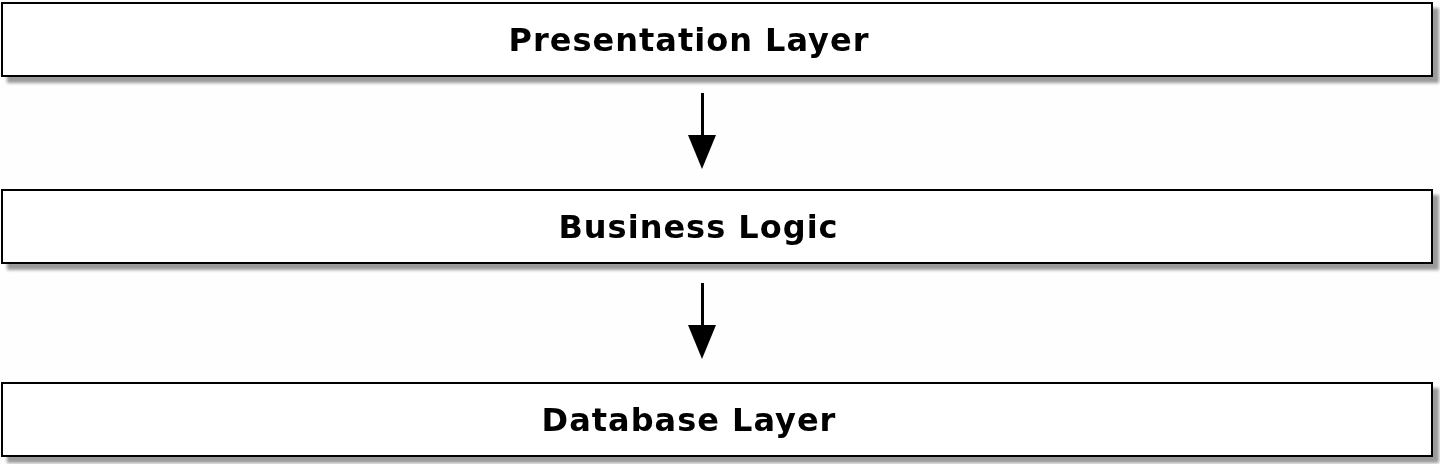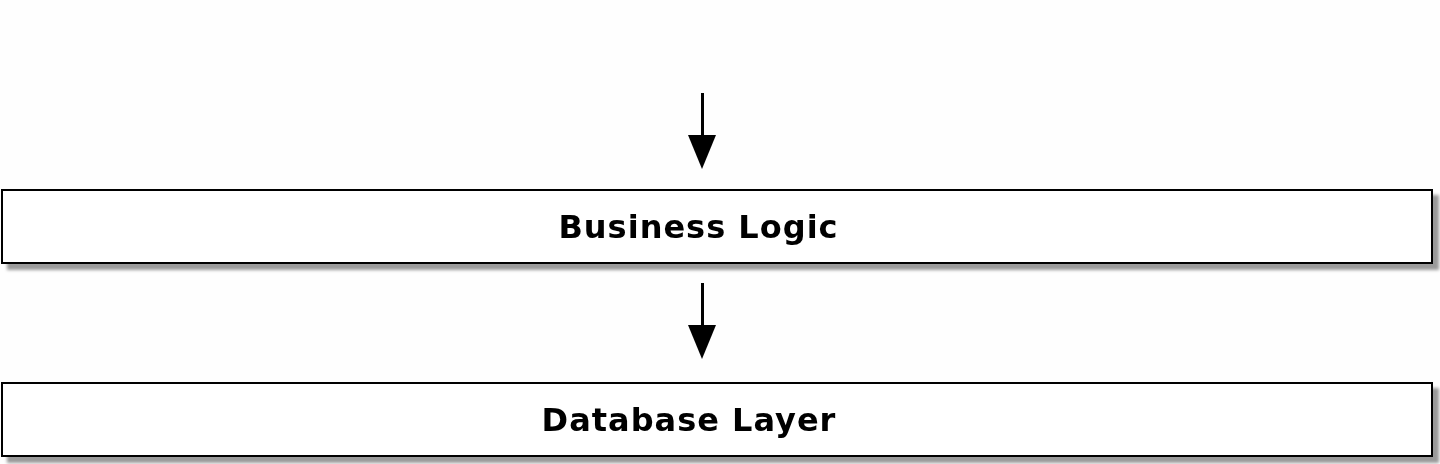--- a/index.html
+++ b/index.html
@@ -61,20 +61,23 @@
     border-left: 14px solid transparent;
     border-right: 14px solid transparent;
     border-top: 34px solid var(--connector, #000000);
   }
 </style>
 </head>
 <body>
 
 <div class="canvas">
 
+  <div class="node node-top">
+    <span class="node-label">Presentation Layer</span>
+  </div>
 
   <div class="connector connector-1">
     <span class="arrow-shaft"></span>
     <span class="arrow-head"></span>
   </div>
 
   <div class="node node-middle">
     <span class="node-label">Business Logic</span>
   </div>
 

